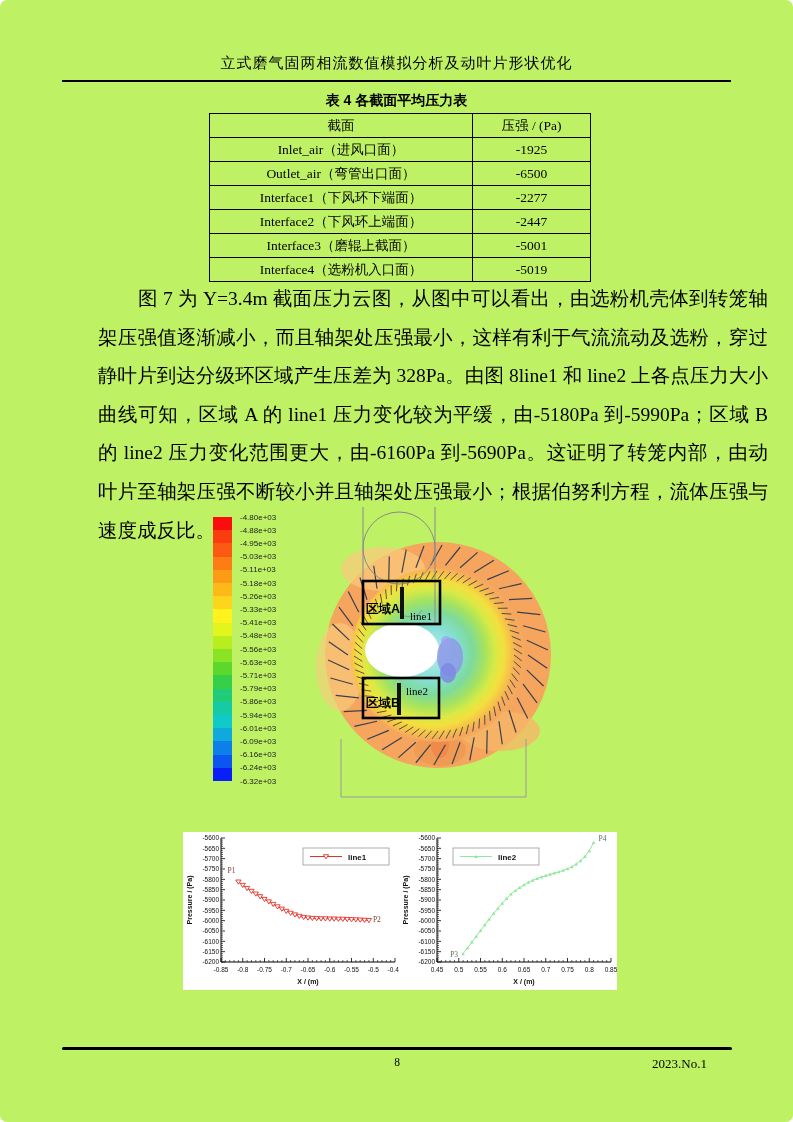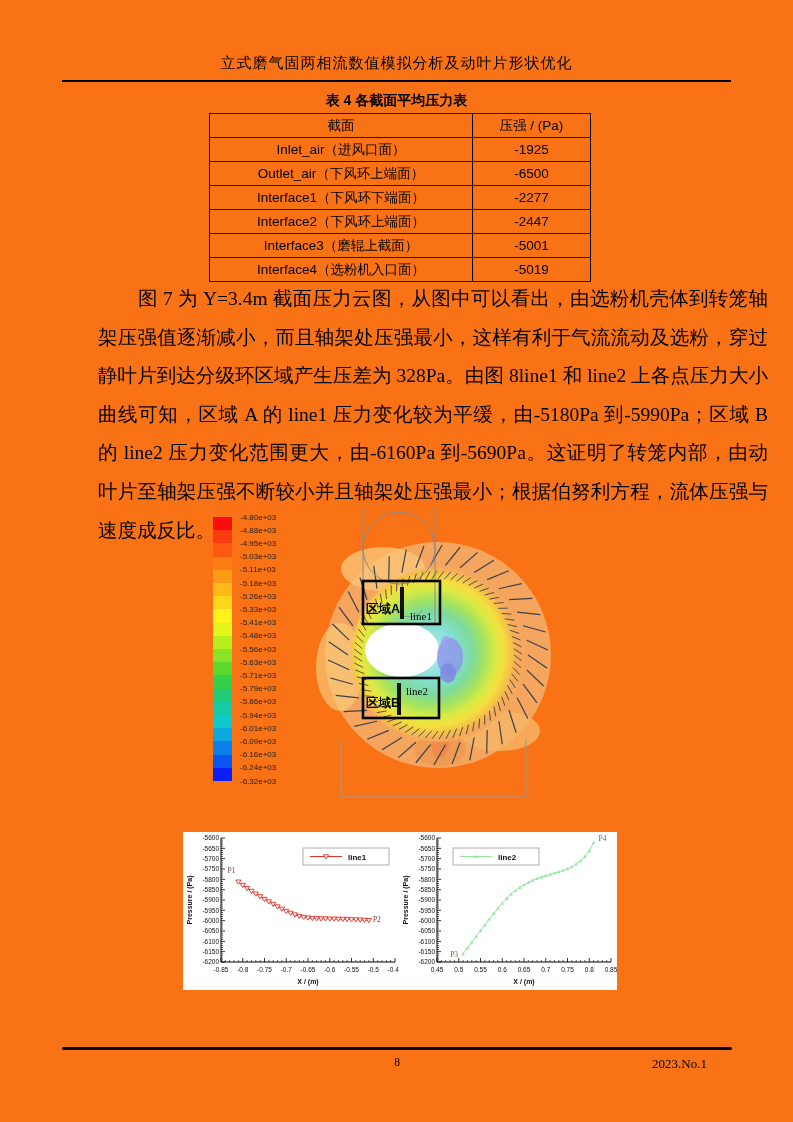--- a/index.html
+++ b/index.html
@@ -1,24 +1,24 @@
 <!DOCTYPE html>
 <html><head>
 <meta charset="utf-8">
 <style>
   html,body{margin:0;padding:0;background:#fff;}
-  .page{position:relative;width:793px;height:1122px;background:#f97316;overflow:hidden;
-        font-family:"Liberation Serif","DejaVu Serif",serif;color:#000;}
+  .page{position:relative;width:793px;height:1122px;background:#bef264;overflow:hidden;
+        font-family:"Liberation Serif","DejaVu Serif",serif;color:#000;border-radius:7px;}
   .h-title{position:absolute;top:54px;left:0;width:100%;text-align:center;
            font-size:15px;letter-spacing:1px;}
   .h-rule{position:absolute;left:62px;top:80px;width:669px;height:2px;background:#000;}
   .t-caption{position:absolute;top:92px;left:0;width:100%;text-align:center;
              font-family:"Liberation Sans","DejaVu Sans",sans-serif;font-weight:bold;font-size:14px;}
   table.ptable{position:absolute;left:209px;top:113px;border-collapse:collapse;
-               font-size:13.5px;font-family:Liberation Sans, sans-serif;}
+               font-size:13.5px;font-family:Liberation Serif, serif;}
   table.ptable th,table.ptable td{border:1.4px solid #000;text-align:center;
                height:23px;padding:0 6px;font-weight:normal;}
   table.ptable th:first-child,table.ptable td:first-child{width:250px;}
   table.ptable th:last-child,table.ptable td:last-child{width:105px;}
   .para{position:absolute;left:62px;top:280px;width:670px;font-size:19.5px;
         line-height:38.6px;text-align:justify;text-indent:2.05em;margin-left:36px;}
   #colorbar{position:absolute;left:213px;top:517px;width:19px;height:264px;}
   #colorbar-labels{position:absolute;left:240px;top:517px;width:60px;height:270px;}
   .cb-label{position:absolute;left:0;font:8px "Liberation Sans","DejaVu Sans",sans-serif;
             color:#222;white-space:nowrap;line-height:9px;}
@@ -53,21 +53,21 @@
           <th>截面</th>
           <th>压强 / (Pa)</th>
         </tr>
       </thead>
     <tbody id="tbd">
         <tr>
           <td>Inlet_air（进风口面）</td>
           <td>-1925</td>
         </tr>
         <tr>
-          <td>Outlet_air（下风环上端面）</td>
+          <td>Outlet_air（弯管出口面）</td>
           <td>-6500</td>
         </tr>
         <tr>
           <td>Interface1（下风环下端面）</td>
           <td>-2277</td>
         </tr>
         <tr>
           <td>Interface2（下风环上端面）</td>
           <td>-2447</td>
         </tr>

